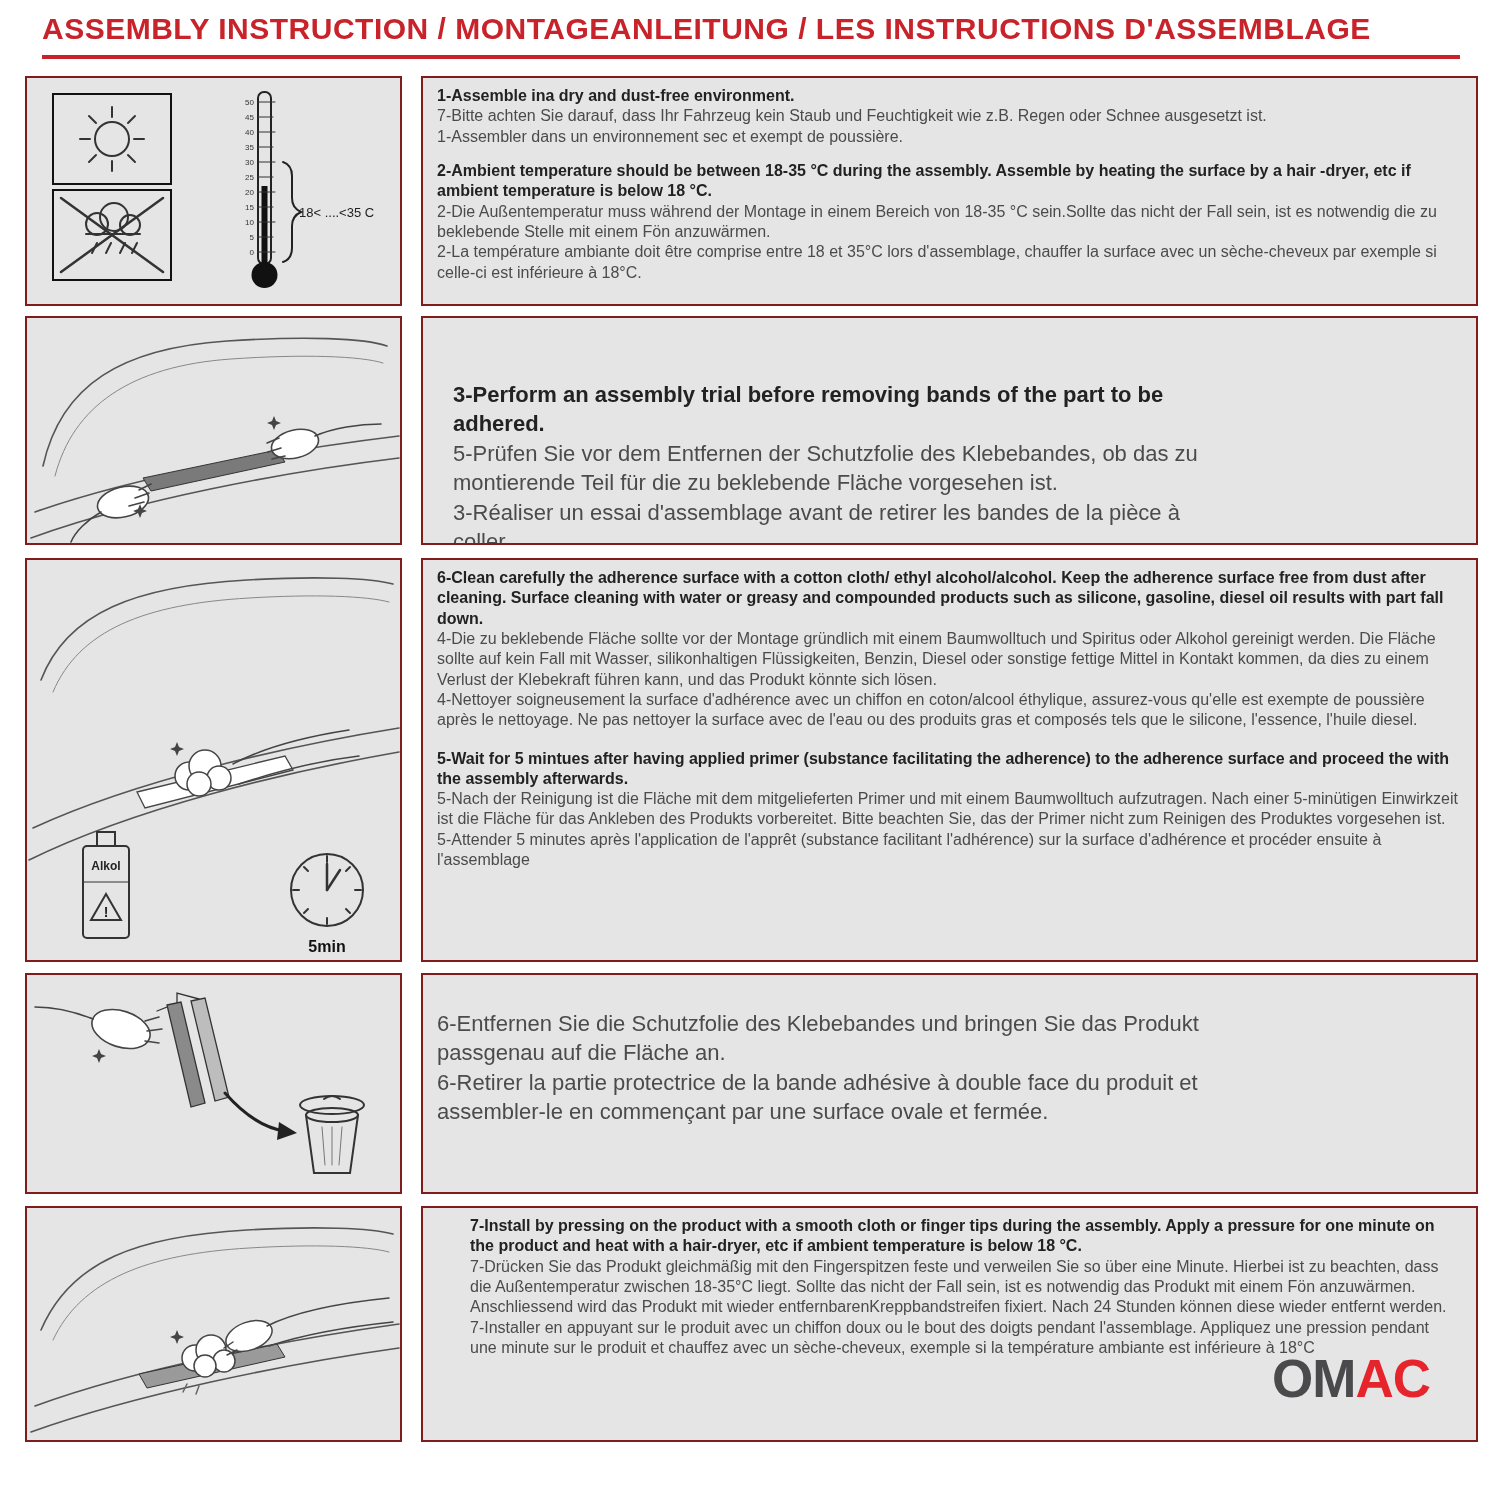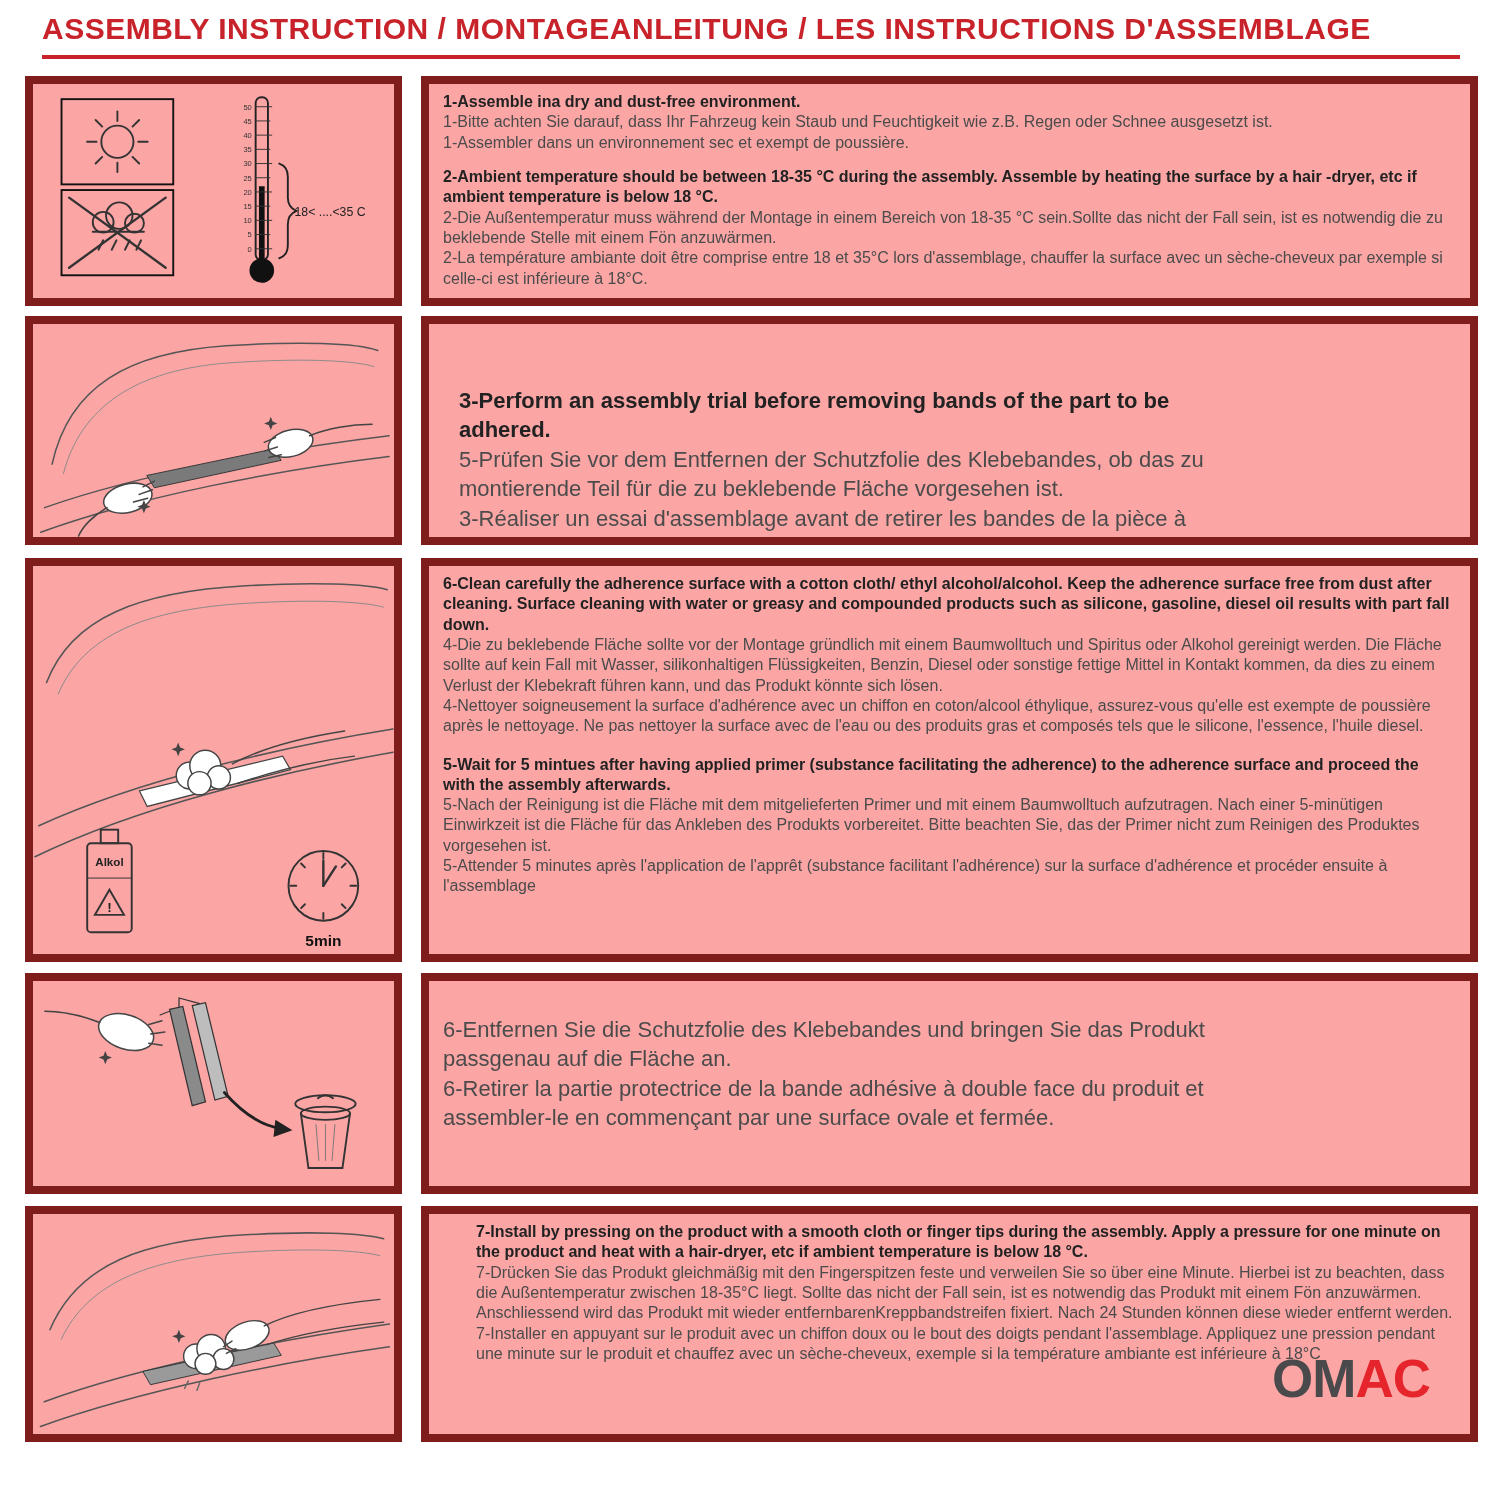--- a/index.html
+++ b/index.html
@@ -1,21 +1,21 @@
 <!DOCTYPE html>
 <html><head>
 <meta charset="utf-8">
 <style>
   html,body{margin:0;padding:0;background:#fff;}
   .page{position:relative;width:1500px;height:1500px;background:#ffffff;
         font-family:"Liberation Sans", sans-serif;color:#3d3d3d;overflow:hidden;}
   .title{position:absolute;left:42px;top:12px;width:1418px;
          font-size:30px;font-weight:bold;color:#c8232b;letter-spacing:.5px;
          border-bottom:4px solid #c8232b;padding-bottom:9px;white-space:nowrap;}
-  .box{position:absolute;border:8px solid #7f1d1d;background:#fca5a5;box-sizing:border-box;}
+  .box{position:absolute;border:2px solid #7f1d1d;background:#e5e5e5;box-sizing:border-box;}
   .ill{left:25px;width:377px;}
   .txt{left:421px;width:1057px;padding:8px 16px 6px 14px;overflow:hidden;}
   .s{font-size:16px;line-height:1.27;color:#4b4b4b;}
   .l{font-size:22px;line-height:1.34;color:#4b4b4b;padding-right:250px;}
   .p{margin:0;}
   .b{font-weight:bold;color:#222;}
   .gap{height:18px;}
   .gap-s{height:14px;}
   svg{display:block;}
   .logo{position:absolute;left:1272px;top:1348px;font-size:53px;font-weight:bold;
@@ -88,21 +88,21 @@
           <text x="227" y="162">5</text>
           <text x="227" y="177">0</text>
         </g>
         <path d="M256 84 q9 3 9 14 v22 q0 10 9 14 q-9 4 -9 14 v22 q0 11 -9 14" fill="none" stroke="#222" stroke-width="2"></path>
         <text x="272" y="139" font-size="13" fill="#222" font-family="Liberation Sans, sans-serif">18&lt; ....&lt;35 C</text>
       </g>
     </svg>
   </div>
   <div class="box txt s" style="top:76px;height:230px;">
     <p class="p b">1-Assemble ina dry and dust-free environment.</p>
-    <p class="p">1-Bitte achten Sie darauf, dass Ihr Fahrzeug kein Staub und Feuchtigkeit wie z.B. Regen oder Schnee ausgesetzt ist.</p>
+    <p class="p">7-Bitte achten Sie darauf, dass Ihr Fahrzeug kein Staub und Feuchtigkeit wie z.B. Regen oder Schnee ausgesetzt ist.</p>
     <p class="p">1-Assembler dans un environnement sec et exempt de poussière.</p>
     <div class="gap-s"></div>
     <p class="p b">2-Ambient temperature should be between 18-35 °C  during the assembly. Assemble by heating the surface by a hair -dryer, etc if ambient temperature is below 18 °C.</p>
     <p class="p">2-Die Außentemperatur muss während der Montage in einem Bereich von 18-35 °C  sein.Sollte das nicht der Fall sein, ist es notwendig die zu beklebende Stelle mit einem Fön anzuwärmen.</p>
     <p class="p">2-La température ambiante doit être comprise entre 18 et 35°C lors d'assemblage, chauffer la surface avec un sèche-cheveux par exemple si celle-ci est inférieure à 18°C.</p>
   </div>
 
   <div class="box ill" style="top:316px;height:229px;">
     <svg viewBox="0 0 373 225" width="100%" height="100%" preserveAspectRatio="xMidYMid meet">
       <g fill="none" stroke="#555" stroke-width="1.6">

